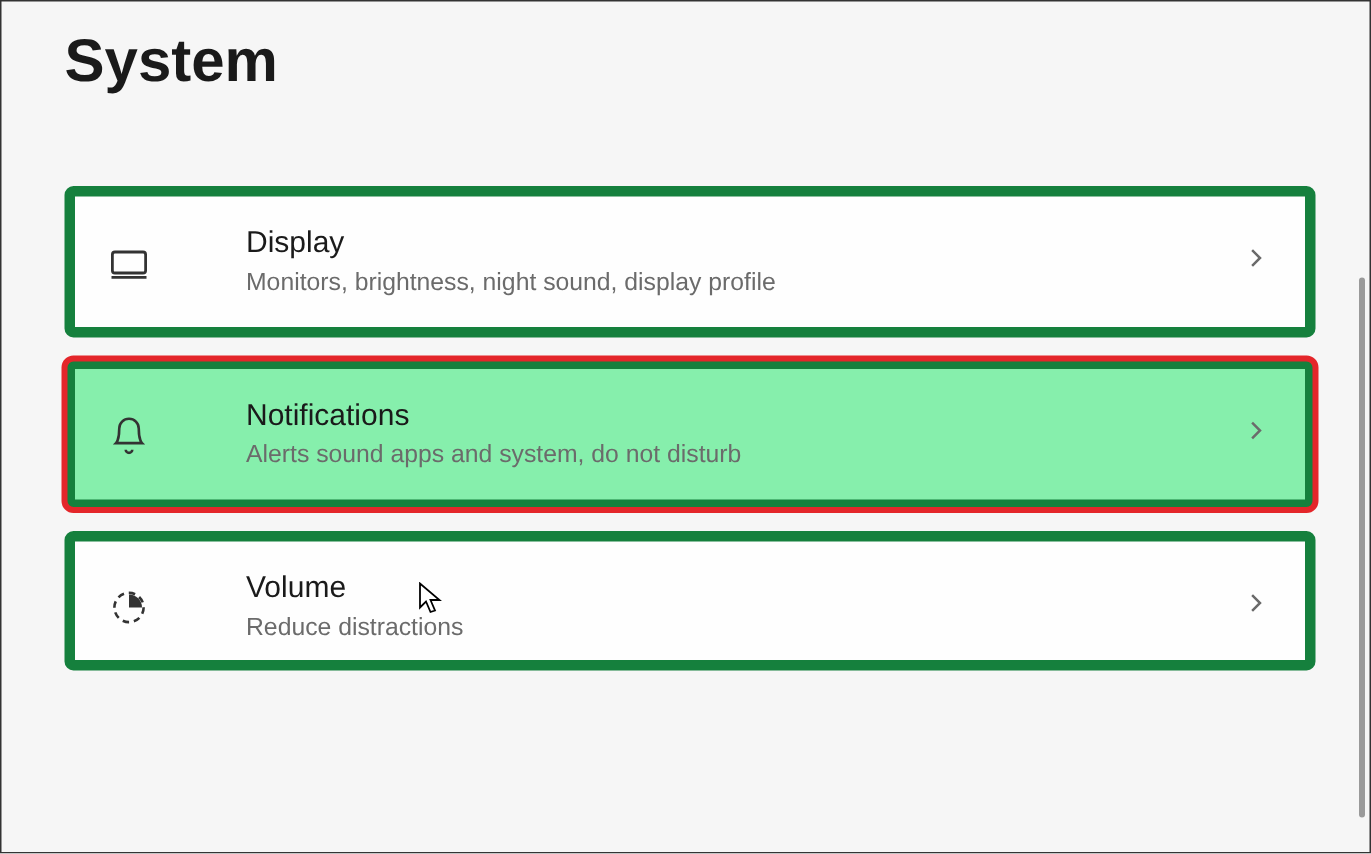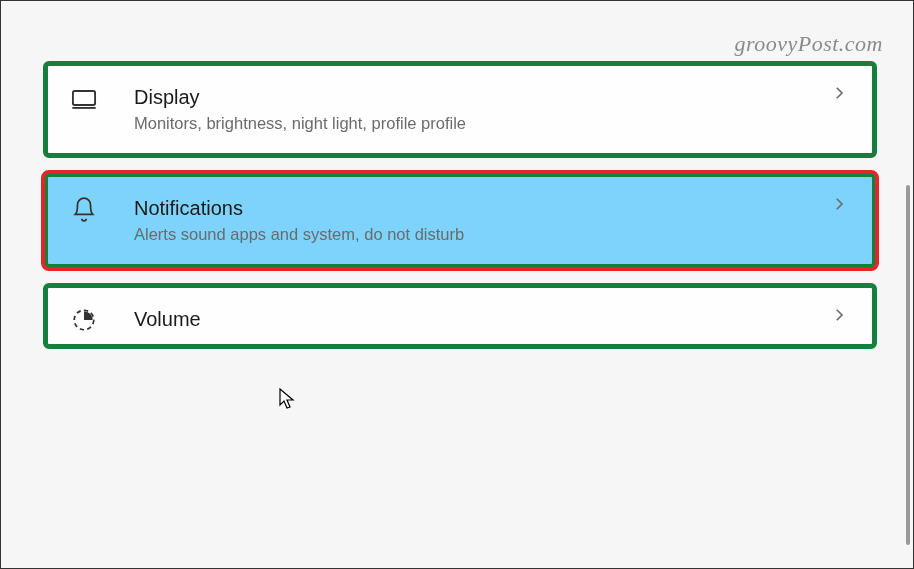--- a/index.html
+++ b/index.html
@@ -44,31 +44,33 @@
       border-radius: 2px;
     }
     .list {
       padding: 60px 36px 0 42px;
       display: flex;
       flex-direction: column;
       gap: 14px;
     }
     .item {
       background: #fefefe;
-      border: 5px solid #15803d;
+      border: 7px solid #15803d;
       border-radius: 6px;
       display: flex;
+      align-items: center;
       padding: 18px 24px 18px 22px;
       cursor: pointer;
       position: relative;
+      gap: 28px;
     }
     .item.highlighted {
       outline: 4px solid #e4262a;
       outline-offset: -2px;
-      background: #7dd3fc;
+      background: #86efac;
     }
     .item-icon {
       width: 28px;
       height: 28px;
       display: flex;
       align-items: center;
       justify-content: center;
       flex-shrink: 0;
       color: #333;
     }
@@ -100,34 +102,34 @@
       z-index: 10;
     }
     .focus-item {
       padding-bottom: 10px;
     }
   </style>
 </head>
 <body>
 
 <div class="frame">
-  <div class="watermark">groovyPost.com</div>
+  <h1 class="page-title">System</h1>
 
   <div class="list">
 
     <div class="item">
       <span class="item-icon">
         <svg width="28" height="28" viewBox="0 0 24 24" fill="none" stroke="currentColor" stroke-width="1.6">
           <rect x="2.5" y="6" width="19" height="12" rx="1.5"></rect>
           <line x1="2" y1="20.5" x2="22" y2="20.5"></line>
         </svg>
       </span>
       <div class="item-text">
         <div class="item-title">Display</div>
-        <div class="item-desc">Monitors, brightness, night light, profile profile</div>
+        <div class="item-desc">Monitors, brightness, night sound, display profile</div>
       </div>
       <span class="chevron">
         <svg width="18" height="18" viewBox="0 0 24 24" fill="none" stroke="currentColor" stroke-width="2.2">
           <polyline points="9 5 16 12 9 19"></polyline>
         </svg>
       </span>
     </div>
 
 
     <div class="item highlighted">
@@ -150,20 +152,21 @@
 
     <div class="item focus-item">
       <span class="item-icon">
         <svg width="26" height="26" viewBox="0 0 24 24" fill="none" stroke="currentColor" stroke-width="1.6">
           <circle cx="12" cy="12" r="9" stroke-dasharray="4 3"></circle>
           <path d="M12 4 A8 8 0 0 1 20 12 L12 12 Z" fill="currentColor" stroke="none"></path>
         </svg>
       </span>
       <div class="item-text">
         <div class="item-title">Volume</div>
+        <div class="item-desc">Reduce distractions</div>
       </div>
       <span class="chevron">
         <svg width="18" height="18" viewBox="0 0 24 24" fill="none" stroke="currentColor" stroke-width="2.2">
           <polyline points="9 5 16 12 9 19"></polyline>
         </svg>
       </span>
     </div>
 
   </div>
 

